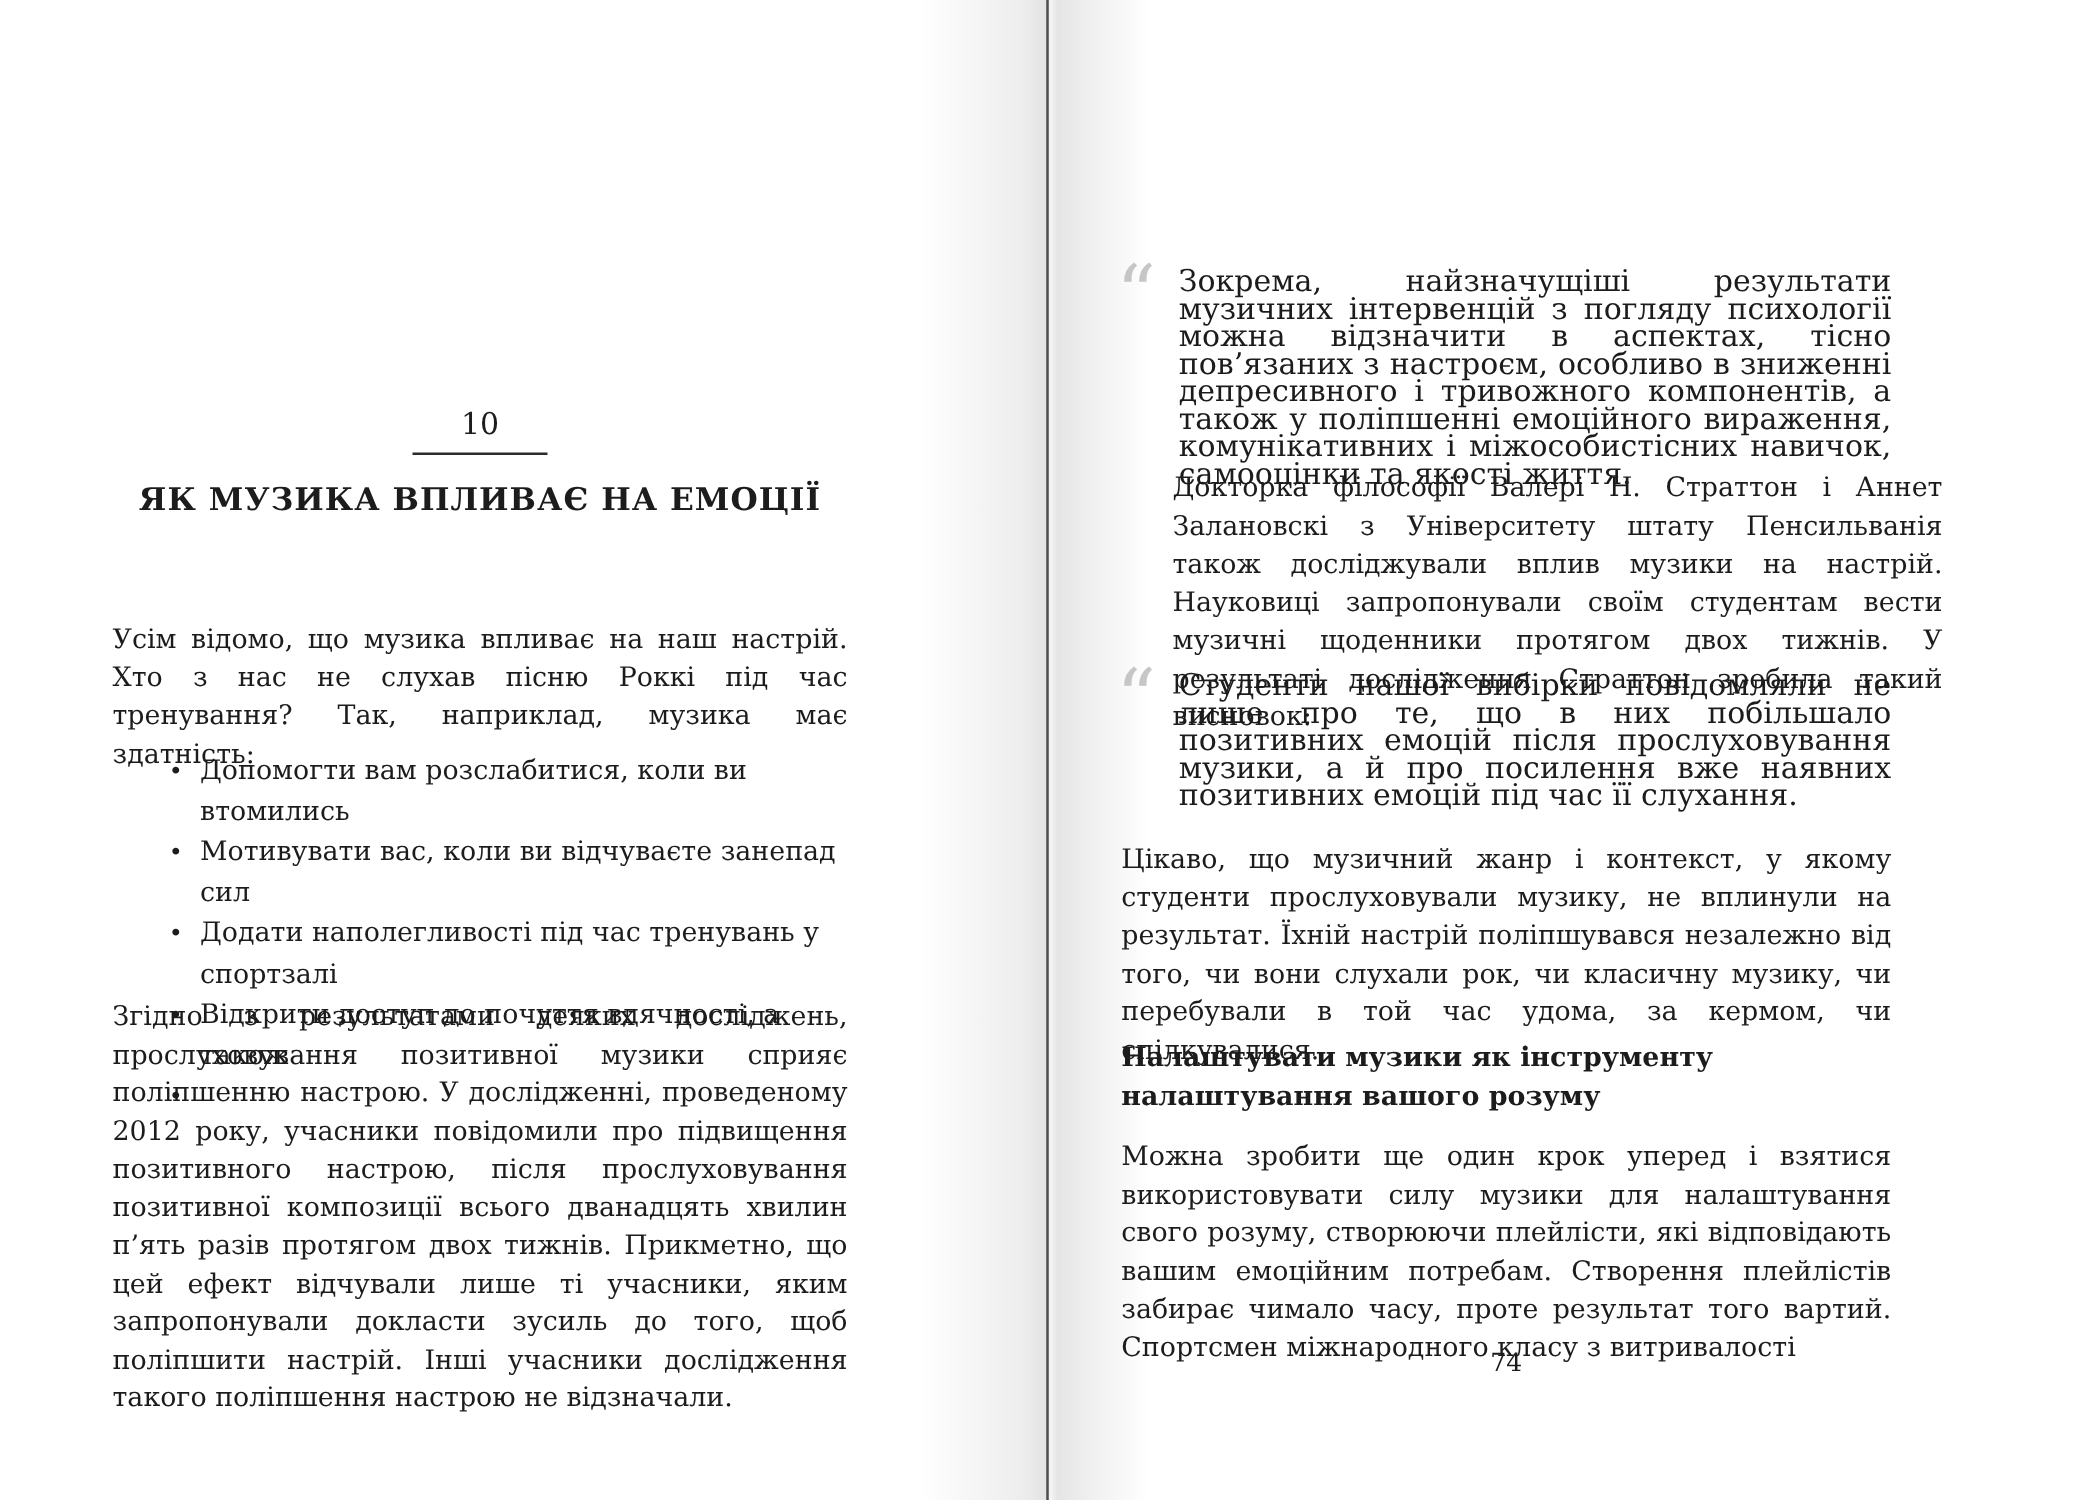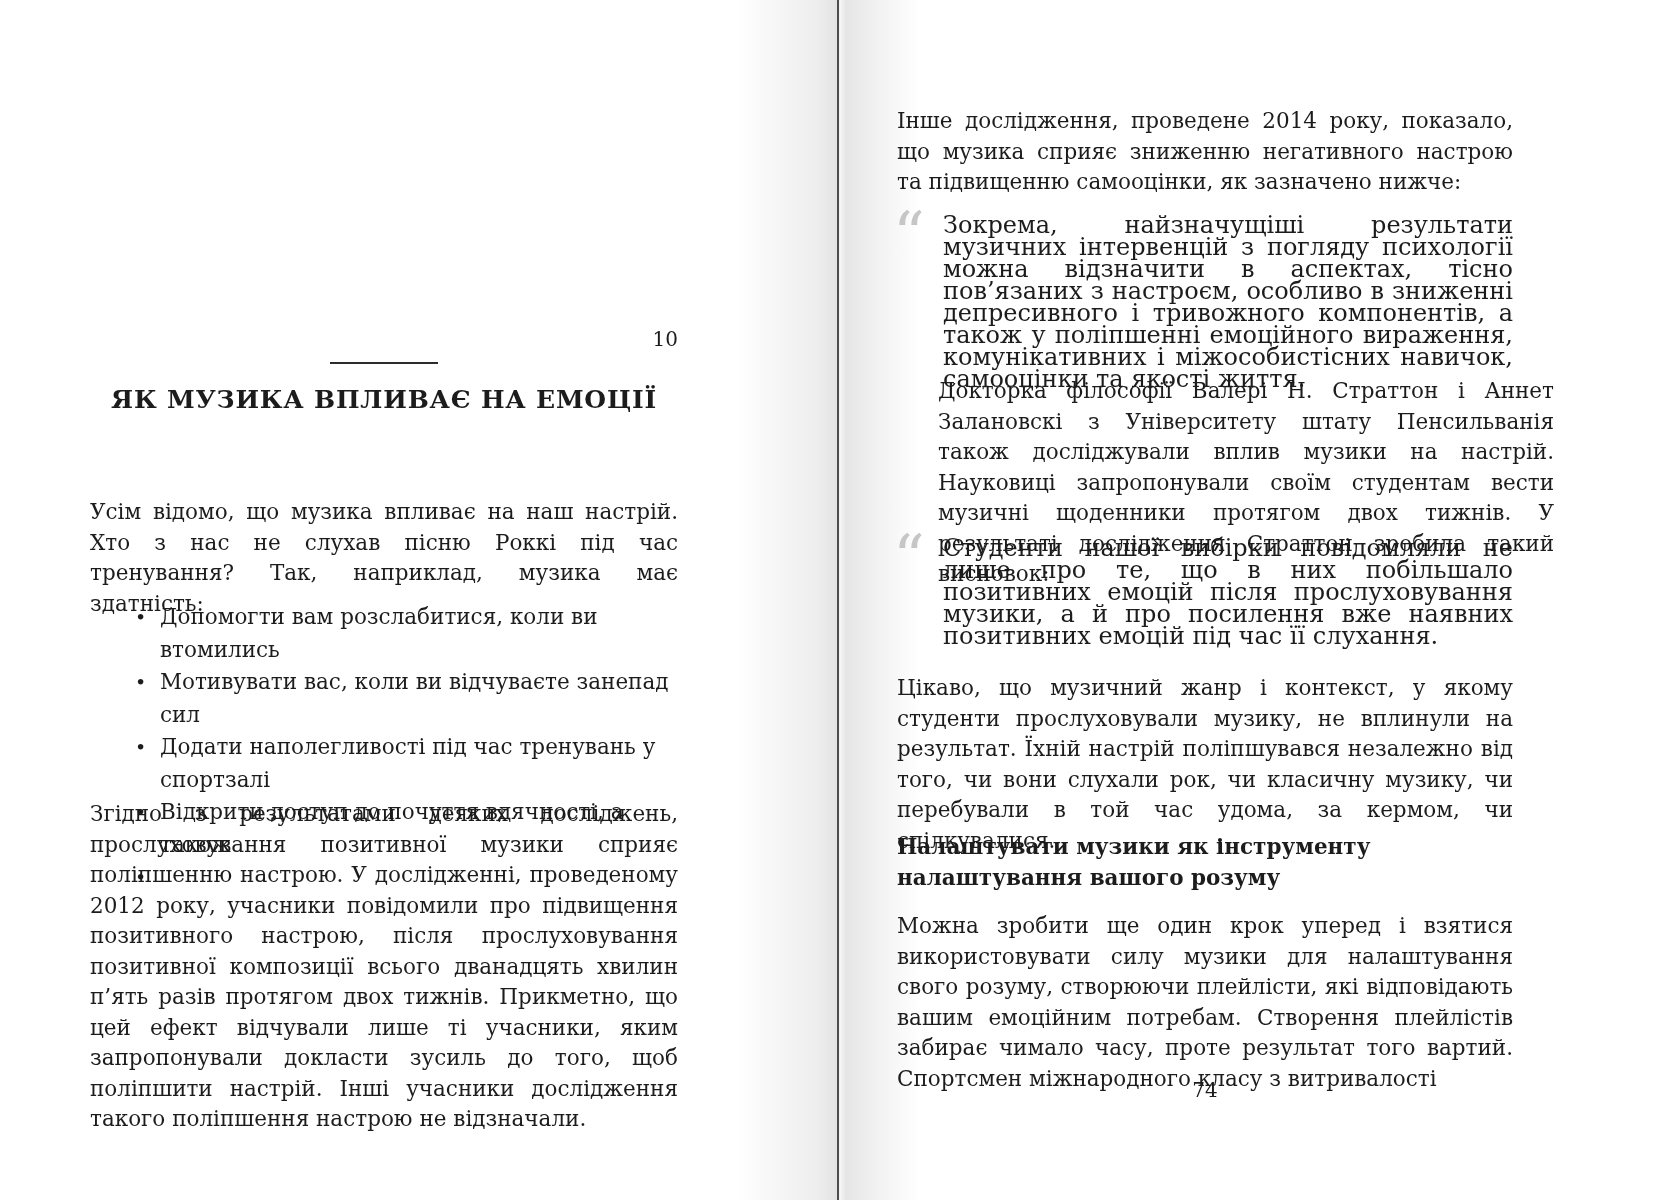--- a/index.html
+++ b/index.html
@@ -49,22 +49,22 @@
     top: 0;
     width: 2px;
     height: 1200px;
     background: #4d4d4d;
   }
 
   .chapter-number {
     position: absolute;
     top: 326px;
     left: 0; width: 100%;
-    text-align: right;
-    font-size: 20px;
+    text-align: center;
+    font-size: 24px;
     line-height: 26px;
   }
   .chapter-rule {
     position: absolute;
     top: 362px;
     left: 50%;
     width: 108px;
     margin-left: -54px;
     border-top: 2px solid #2b2b2b;
   }
@@ -195,21 +195,20 @@
 
     <p class="para p2-left">Згідно з результатами деяких досліджень, прослуховування позитивної музики сприяє поліпшенню настрою. У дослідженні, проведеному 2012 року, учасники повідомили про підвищення позитивного настрою, після прослуховування позитивної композиції всього дванадцять хвилин п’ять разів протягом двох тижнів. Прикметно, що цей ефект відчували лише ті учасники, яким запропонували докласти зусиль до того, щоб поліпшити настрій. Інші учасники дослідження такого поліпшення настрою не відзначали.</p>
 
   </div>
 
   <div class="gutter">
     <div class="spine-line"></div>
   </div>
 
   <div class="page page-right">
-    <p class="para p1-right">Інше дослідження, проведене 2014 року, показало, що музика сприяє зниженню негативного настрою та підвищенню самооцінки, як зазначено нижче:</p>
 
     <div class="quote-block q1">
       <span class="quote-mark">“</span>
       <p class="quote-text">Зокрема, найзначущіші результати музичних інтервенцій з погляду психології можна відзначити в аспектах, тісно пов’язаних з настроєм, особливо в зниженні депресивного і тривожного компонентів, а також у поліпшенні емоційного вираження, комунікативних і міжособистісних навичок, самооцінки та якості життя.</p>
     </div>
 
     <p class="para p2-right">Докторка філософії Валері Н. Страттон і Аннет Залановскі з Університету штату Пенсильванія також досліджували вплив музики на настрій. Науковиці запропонували своїм студентам вести музичні щоденники протягом двох тижнів. У результаті дослідження Страттон зробила такий висновок:</p>
 
     <div class="quote-block q2">
       <span class="quote-mark">“</span>

